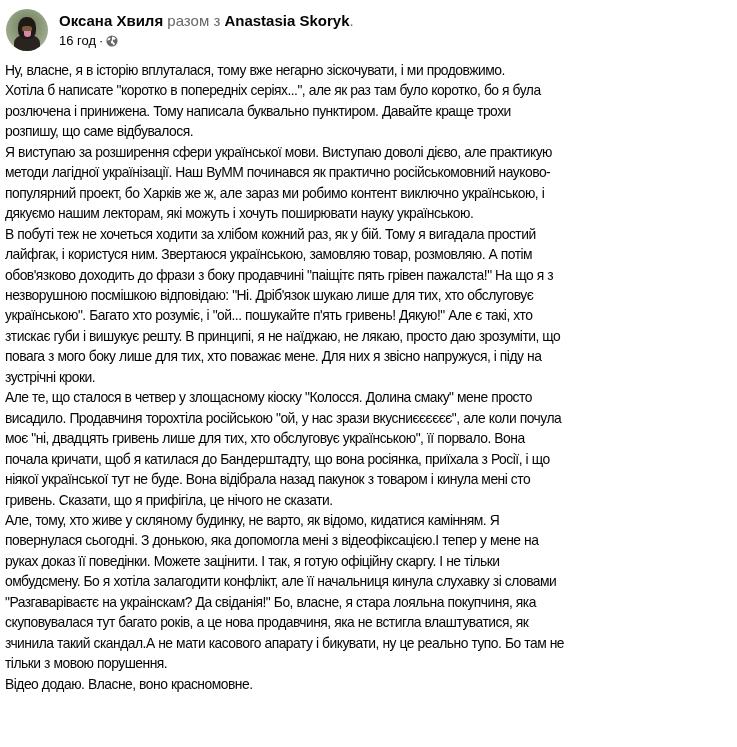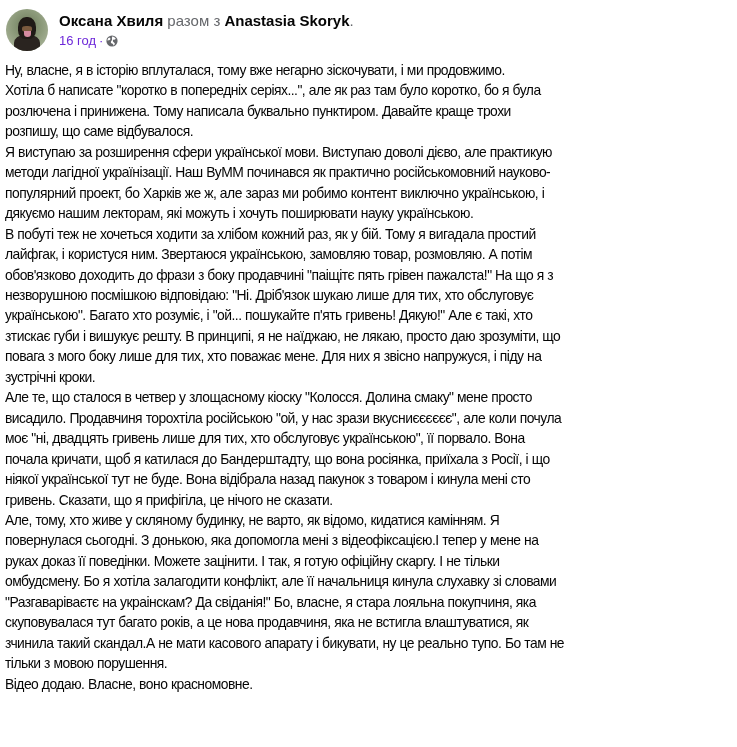--- a/index.html
+++ b/index.html
@@ -99,21 +99,21 @@
     }
     .period {
       color: #65676b;
     }
     .meta-line {
       margin-top: 3px;
       display: flex;
       align-items: center;
       font-size: 13px;
       line-height: 16px;
-      color: #6d28d9;
+      color: #000000;
     }
     .timestamp {
       cursor: pointer;
     }
     .dot-sep {
       margin: 0 3px;
     }
     .globe-icon {
       width: 12px;
       height: 12px;

